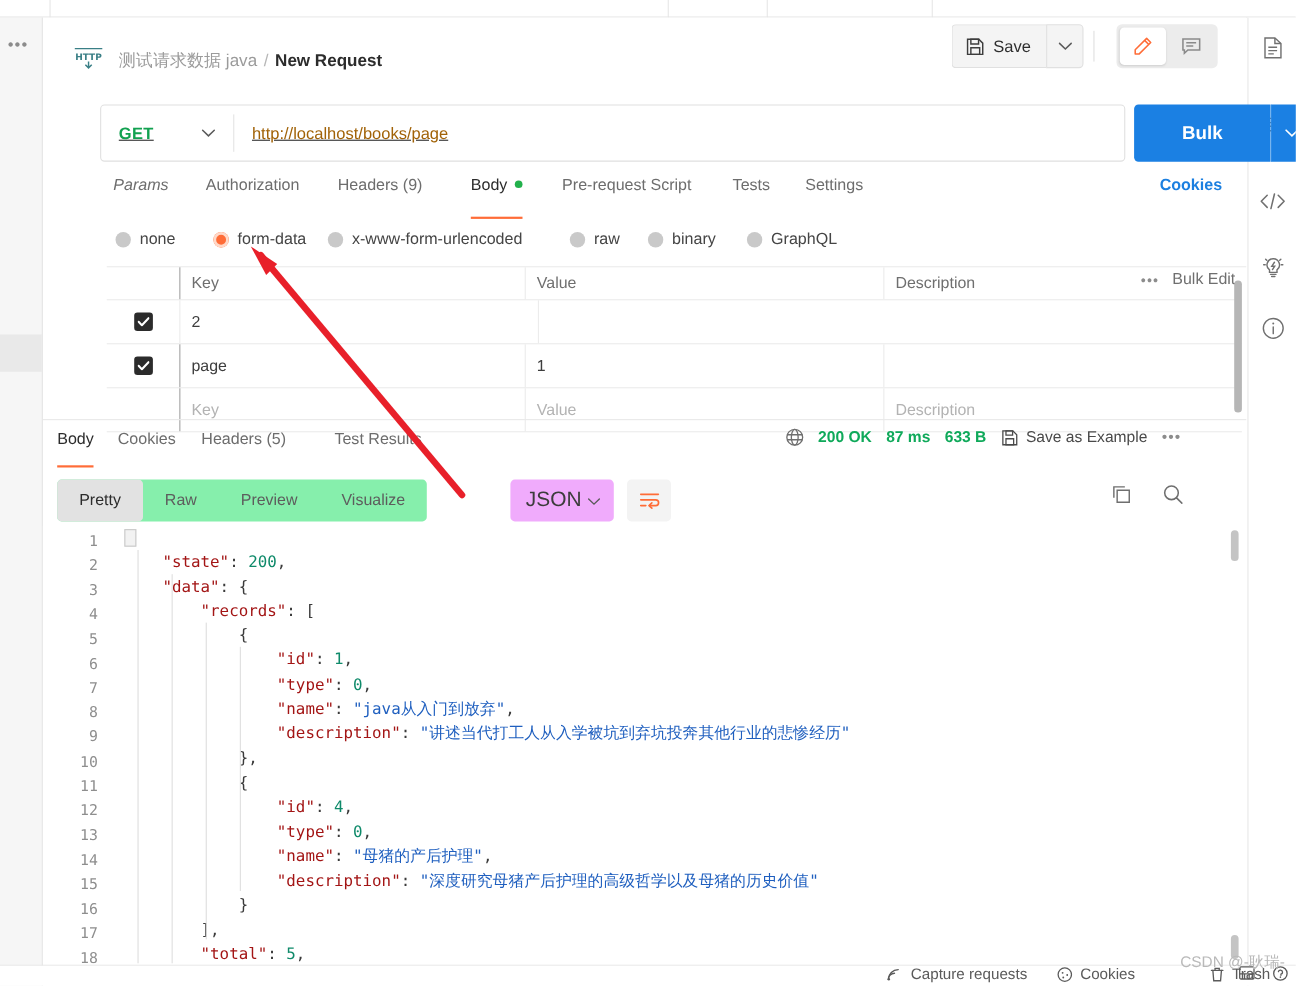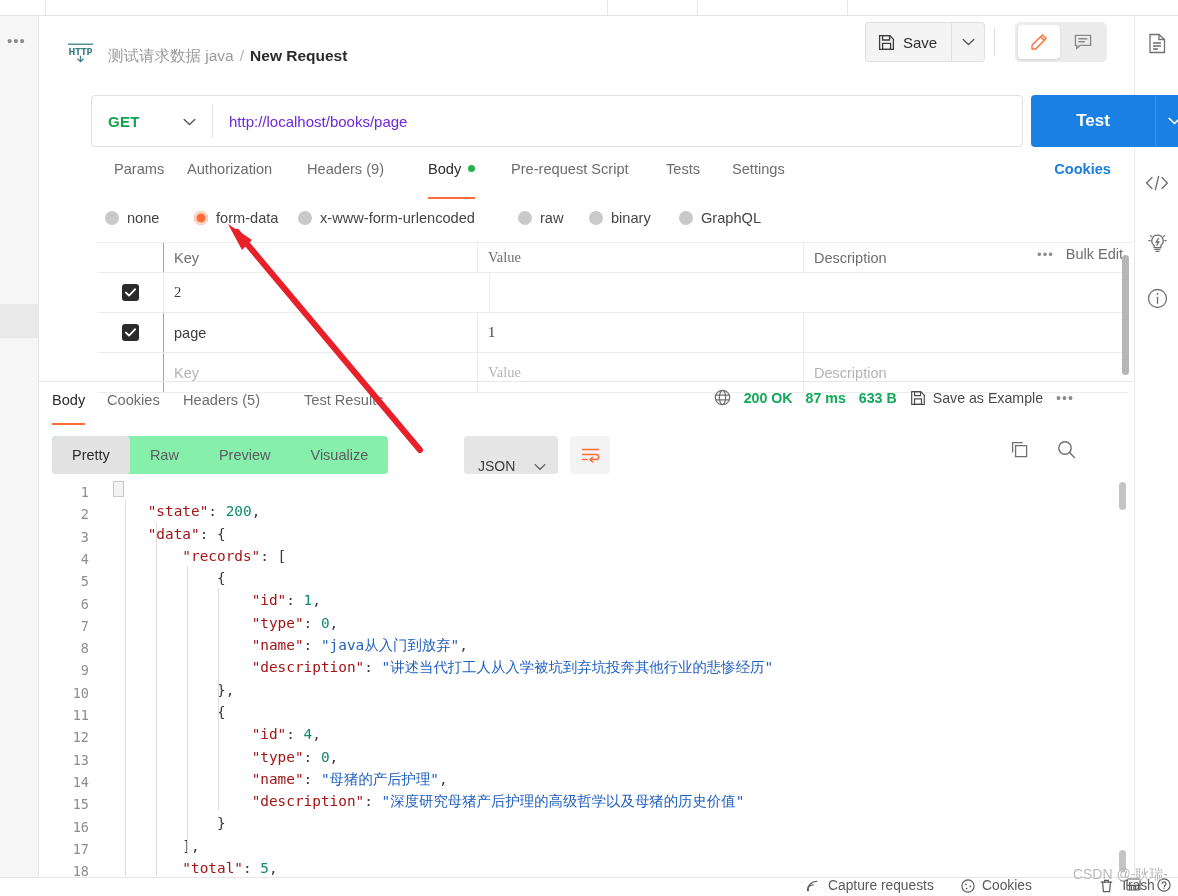--- a/index.html
+++ b/index.html
@@ -68,26 +68,26 @@
   }
   .hdr-divider { position:absolute; left:955px; top:12px; width:1px; height:28px; background:#e0e0e0; }
   .edit-group { position:absolute; left:976px; top:6px; width:92px; height:40px; background:#ececec; border-radius:5px; display:flex; padding:3px; gap:3px; }
   .edit-group .gb { width:43px; height:34px; border-radius:4px; display:flex; align-items:center; justify-content:center; cursor:pointer; }
   .edit-group .gb.active { background:#ffffff; box-shadow:0 1px 2px rgba(0,0,0,.12); }
   .edit-group .gb.pencil { color:#ff6c37; }
   .edit-group .gb.comment { color:#8a8a8a; }
 
   
   .urlrow { position:absolute; left:52px; top:79px; width:1002px; height:52px; }
-  .urlbox { position:absolute; left:0; top:0; width:932px; height:52px; border:1px solid #e0e0e0; border-radius:4px; background:#fff; display:flex; align-items:center; }
+  .urlbox { position:absolute; left:0; top:0; width:932px; height:52px; border:1px solid #e0e0e0; border-radius:4px; background:#fff; display:flex; align-items:center;text-decoration:underline; }
   .method { width:120px; height:50px; display:flex; align-items:center; justify-content:space-between; padding:0 16px 0 16px; cursor:pointer; }
   .method .mtext { font-size:15px; font-weight:bold; color:#12a150; letter-spacing:.3px; }
   .method .mcaret { color:#5a5a5a; }
   .urlsep { width:1px; height:34px; background:#e4e4e4; }
-  .urlinput { flex:1; height:50px; border:none; outline:none; padding:0 16px; font-size:15px; color:#6d28d9; background:transparent; font-family:"Liberation Sans", sans-serif; }
+  .urlinput { flex:1; height:50px; border:none; outline:none; padding:0 16px; font-size:15px; color:#a16207; background:transparent; font-family:"Liberation Sans", sans-serif; }
   .send-btn { position:absolute; left:940px; top:0; width:124px; height:52px; background:#1b80e3; border-radius:4px 0 0 4px; color:#fff; font-size:17px; font-weight:bold; display:flex; align-items:center; justify-content:center; cursor:pointer; }
   .send-caret { position:absolute; left:1064px; top:0; width:38px; height:52px; background:#1b80e3; border-radius:0 4px 4px 0; color:#fff; display:flex; align-items:center; justify-content:center; cursor:pointer; border-left:1px solid #3a92e8; }
 
   
   .reqtabs { position:absolute; left:52px; top:145px; width:1042px; height:36px; }
   .rtab { position:absolute; top:0; height:34px; font-size:14.6px; color:#6d6d6d; cursor:pointer; white-space:nowrap; }
   .rtab .dotg { display:inline-block; width:7px; height:7px; border-radius:50%; background:#22b14c; margin-left:7px; vertical-align:2px; }
   .rtab.active { color:#2c2c2c; }
   .rtab.active::after { content:""; position:absolute; left:0; bottom:-4px; width:100%; height:2.5px; background:#ff6c37; }
   .cookies-link { position:absolute; right:22px; top:0; font-size:14.6px; color:#1b7fe0; font-weight:bold; cursor:pointer; }
@@ -98,21 +98,21 @@
   .radio .dot { width:14px; height:14px; border-radius:50%; background:#c9c9c9; flex:none; }
   .radio.sel .dot { background:#ff6c37; box-shadow: inset 0 0 0 2.5px #ffd9c9; }
 
   
   .fdtable { position:absolute; left:58px; top:226px; width:1036px; height:155px; border-top:1px solid #ececec; }
   .fdrow { position:absolute; left:0; width:1032px; height:40px; border-bottom:1px solid #ececec; display:flex; }
   .fdrow.head { height:30px; }
   .cell { display:flex; align-items:center; font-size:14.5px; color:#3d3d3d; }
   .c-check { width:66px; justify-content:center; }
   .c-key   { width:314px; padding-left:10px; border-left:1px solid #a3a3a3; }
-  .c-val   { width:326px; padding-left:10px; border-left:1px solid #ececec;font-family:Liberation Serif, serif; }
+  .c-val   { width:326px; padding-left:10px; border-left:1px solid #ececec; }
   .c-desc  { width:326px; padding-left:10px; border-left:1px solid #ececec; }
   .fdrow.head .cell { color:#6f6f6f; }
   .ph { color:#b3b3b3; }
   .cbx { width:17px; height:17px; border-radius:3px; background:#2b2b2b; display:flex; align-items:center; justify-content:center; cursor:pointer; }
   .cbx svg { display:block; }
   .bulk { position:absolute; right:6px; top:3px; display:flex; align-items:center; gap:12px; font-size:14.5px; color:#6f6f6f; }
   .bulk .dots3 { color:#8c8c8c; letter-spacing:1px; font-size:13px; cursor:pointer; }
   .bulk .blabel { cursor:pointer; }
   .fd-scroll { position:absolute; right:4px; top:12px; width:7px; height:120px; background:#b6b6b6; border-radius:4px; cursor:pointer; }
 
@@ -129,21 +129,21 @@
   .respmeta .ms  { color:#0fa95a; font-weight:bold; }
   .respmeta .sz  { color:#0fa95a; font-weight:bold; }
   .respmeta .sx  { display:flex; align-items:center; gap:7px; color:#4a4a4a; cursor:pointer; }
   .respmeta .dots3 { color:#8c8c8c; letter-spacing:1px; cursor:pointer; }
 
   
   .ptoolbar { position:absolute; left:52px; top:436px; width:1042px; height:38px; }
   .pgroup { position:absolute; left:0; top:0; height:38px; background:#86efac; border-radius:4px; display:flex; align-items:stretch; }
   .pgroup .pb { display:flex; align-items:center; padding:0 20px; font-size:14.5px; color:#5d5d5d; cursor:pointer; border-radius:4px; }
   .pgroup .pb.active { background:#e2e2e2; color:#2c2c2c; }
-  .fmtsel { position:absolute; left:412px; top:0; width:94px; height:38px; background:#e5e5e5; border-radius:4px; display:flex; align-items:flex-end; justify-content:space-between; padding:0 12px 0 14px; font-size:14px; color:#3c3c3c; cursor:pointer; }
+  .fmtsel { position:absolute; left:412px; top:0; width:94px; height:38px; background:#f0abfc; border-radius:4px; display:flex; align-items:center; justify-content:space-between; padding:0 12px 0 14px; font-size:19px; color:#3c3c3c; cursor:pointer; }
   .wrapbtn { position:absolute; left:518px; top:0; width:40px; height:38px; background:#f3f3f3; border-radius:4px; display:flex; align-items:center; justify-content:center; color:#ff6c37; cursor:pointer; }
   .ptool-right { position:absolute; right:18px; top:4px; display:flex; align-items:center; gap:28px; color:#6f6f6f; }
   .ptool-right > span { cursor:pointer; display:flex; }
 
   
   .codewrap { position:absolute; left:39px; top:478px; width:1094px; height:398px; overflow:hidden; background:#fff; }
   .gutter { position:absolute; left:0; top:0; width:64px; height:398px; background:#fff; }
   .gutter .ln { position:absolute; right:14px; font-size:13.5px; color:#8e8e8e; font-family:"DejaVu Sans Mono", monospace; line-height:22.3px; }
   .code { position:absolute; left:74px; top:0; width:1020px; }
   .cline { height:22.3px; line-height:22.3px; font-family:"DejaVu Sans Mono", monospace; font-size:14.4px; white-space:pre; }
@@ -275,30 +275,30 @@
           <span class="mtext">GET</span>
           <span class="mcaret">
             <svg width="13" height="8" viewBox="0 0 13 8" fill="none" stroke="#5a5a5a" stroke-width="1.4" stroke-linecap="round">
                 <path d="M1.2 1.4 6.5 6.5 11.8 1.4"></path>
               </svg>
           </span>
         </div>
         <div class="urlsep"></div>
         <input class="urlinput" type="text" value="http://localhost/books/page" style="">
       </div>
-      <div class="send-btn">Test</div>
+      <div class="send-btn">Bulk</div>
       <div class="send-caret">
         <svg width="13" height="8" viewBox="0 0 13 8" fill="none" stroke="#ffffff" stroke-width="1.5" stroke-linecap="round">
             <path d="M1.2 1.4 6.5 6.5 11.8 1.4"></path>
           </svg>
       </div>
     </div>
 
     <div class="reqtabs">
-      <div class="rtab" style="left:23px;">Params</div>
+      <div class="rtab" style="left:12px;font-style:italic;">Params</div>
       <div class="rtab" style="left:96px;">Authorization</div>
       <div class="rtab" style="left:216px;">Headers (9)</div>
       <div class="rtab active" style="left:337px;"><span>Body</span><span class="dotg"></span></div>
       <div class="rtab" style="left:420px;">Pre-request Script</div>
       <div class="rtab" style="left:575px;">Tests</div>
       <div class="rtab" style="left:641px;">Settings</div>
       <div class="cookies-link">Cookies</div>
     </div>
 
     <div class="radios">

